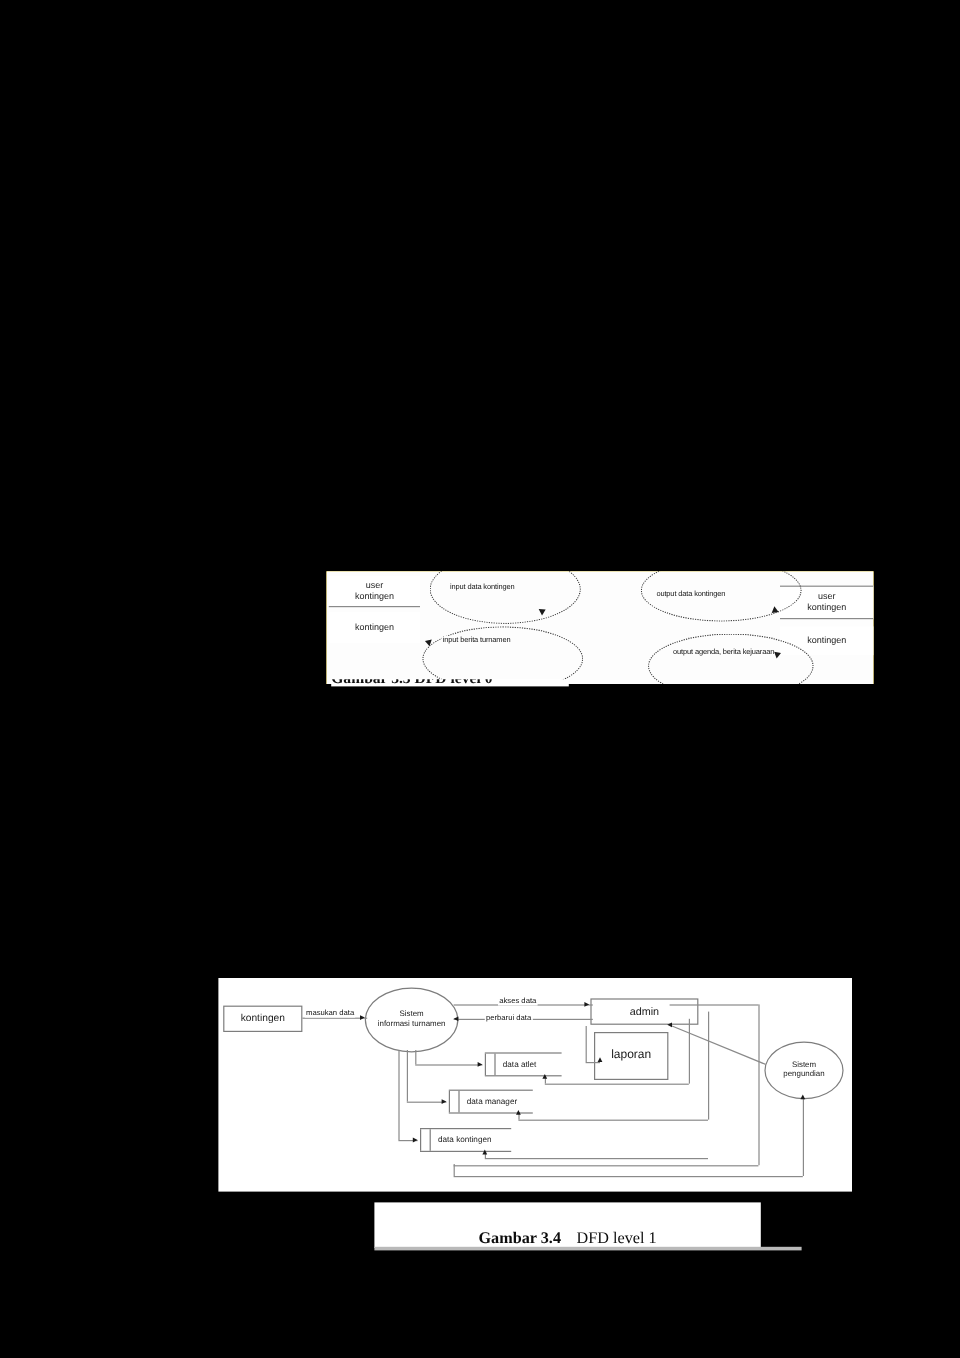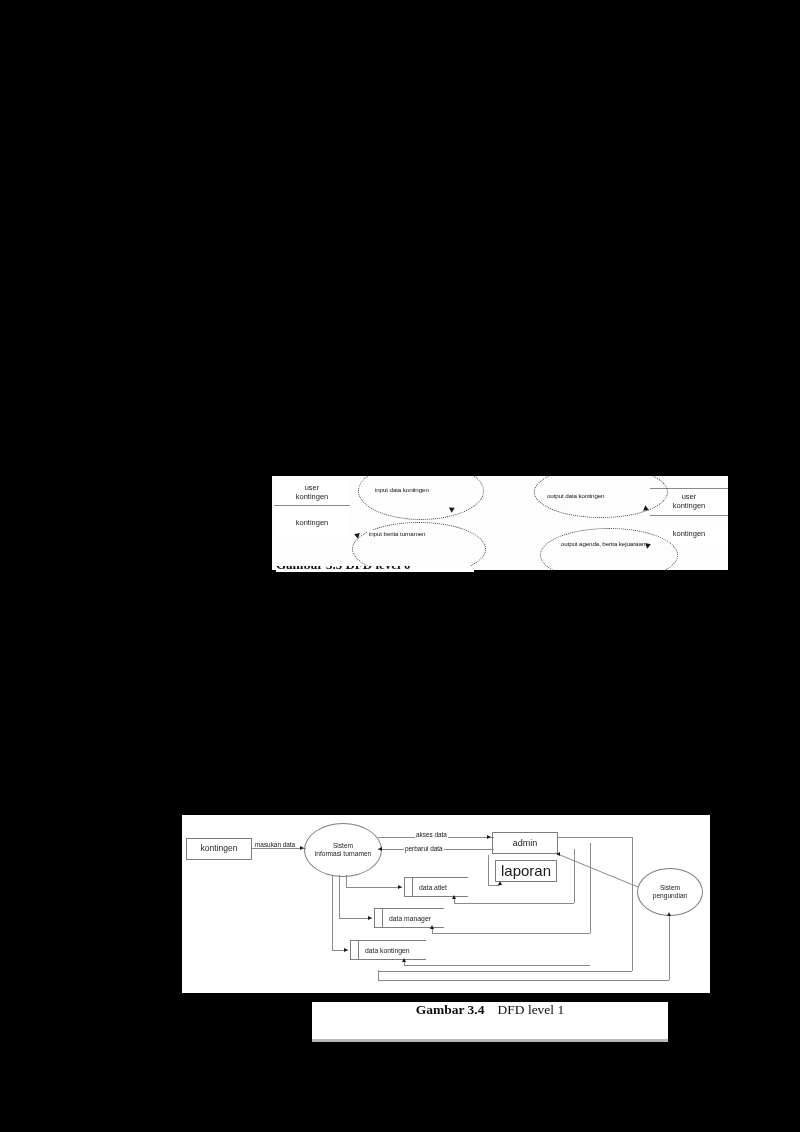--- a/index.html
+++ b/index.html
@@ -169,22 +169,22 @@
     box-sizing: border-box;
     display: flex;
     align-items: center;
     justify-content: center;
     text-align: center;
     color: #1a1a1a;
     line-height: 1.15;
   }
 
   #dfd-ent-kontingen { left: 4px;  top: 23px;  width: 66px; height: 22px; font-size: 8.5px; }
-  #dfd-ent-admin     { left: 310px; top: 17px; width: 66px; height: 22px; font-size: 9px; }
-  #dfd-ent-laporan   { left: 313px; top: 45px; width: 62px; height: 22px; font-size: 15px; }
+  #dfd-ent-admin     { left: 310px; top: 17px; width: 90px; height: 22px; font-size: 9px; }
+  #dfd-ent-laporan   { left: 313px; top: 45px; width: 62px; height: 40px; font-size: 10px; }
 
   
   .store {
     position: absolute;
     height: 20px;
     box-sizing: border-box;
     border-top: 1px solid #7d7d7d;
     border-bottom: 1px solid #7d7d7d;
     border-left: none;
     border-right: none;
@@ -257,25 +257,25 @@
   }
   .ah2.r { border-width: 2.5px 0 2.5px 4.5px; border-color: transparent transparent transparent #1a1a1a; }
   .ah2.l { border-width: 2.5px 4.5px 2.5px 0; border-color: transparent #1a1a1a transparent transparent; }
   .ah2.u { border-width: 0 2.5px 4.5px 2.5px; border-color: transparent transparent #1a1a1a transparent; }
 
   
   #figure-caption {
     position: absolute;
     left: 312px;
     top: 1002px;
-    width: 356px;
+    width: 322px;
     height: 38px;
     background: #ffffff;
     display: flex;
-    align-items: flex-start;
+    align-items: flex-end;
     justify-content: center;
     font-family: "Liberation Serif", serif;
     font-size: 13.5px;
     color: #0d0d0d;
     gap: 13px;
   }
   #figure-caption .bold { font-weight: bold; }
   #figure-caption .rest { font-weight: normal; }
 
   #caption-underline {

